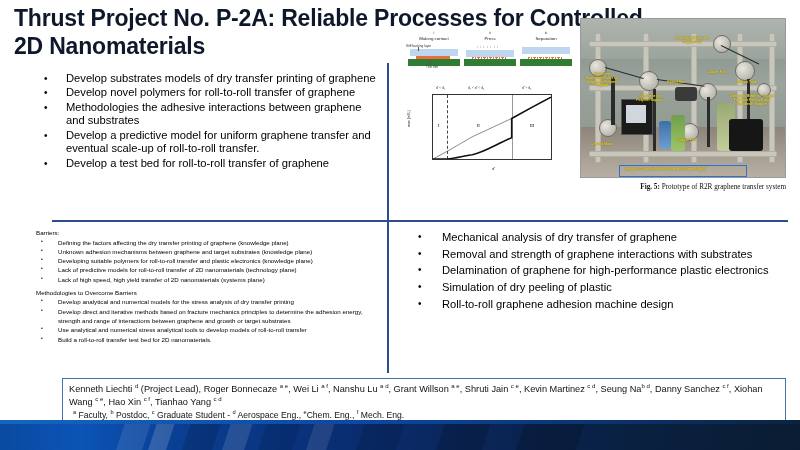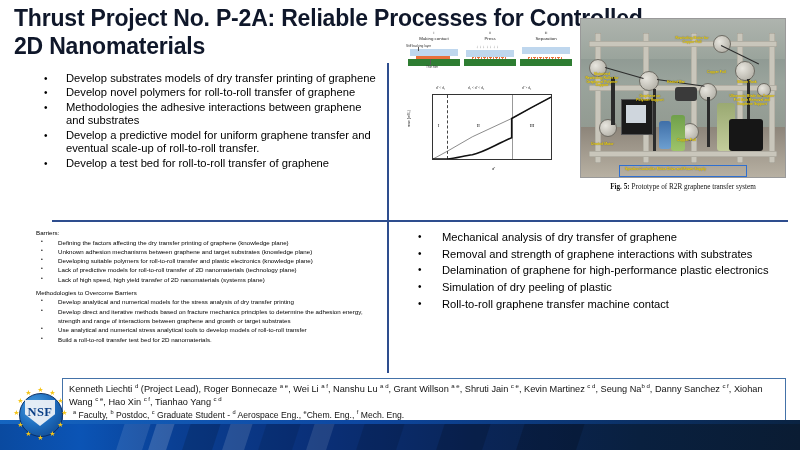--- a/index.html
+++ b/index.html
@@ -318,21 +318,21 @@
   }
   .photo-annot.wrap { white-space: normal; width: 34px; }
   .annot-box {
     position: absolute;
     border: 0.6px solid #2f6fd0;
   }
   #fig5cap {
     position: absolute;
     left: 0; top: 165px;
     width: 206px;
-    text-align: center;
+    text-align: right;
     font-family: "Liberation Serif", serif;
     font-size: 7.2px;
     color: #111;
   }
   #fig5cap b { font-weight: bold; }
 
   
   #authors {
     position: absolute;
     left: 62px; top: 378px;
@@ -506,21 +506,21 @@
     <div class="bullet-row">
       <div class="bdot">•</div>
       <div class="btxt">Delamination of graphene for high-performance plastic electronics</div>
     </div>
     <div class="bullet-row">
       <div class="bdot">•</div>
       <div class="btxt">Simulation of dry peeling of plastic</div>
     </div>
     <div class="bullet-row">
       <div class="bdot">•</div>
-      <div class="btxt">Roll-to-roll graphene transfer machine contact</div>
+      <div class="btxt">Roll-to-roll graphene adhesion machine design</div>
     </div>
   </div>
 
   <div id="fig1">
 
     <div id="schematic">
 
       <div class="panel" style="left:4px">
         <div class="plabel-num">i</div>
         <div class="plabel">Making contact</div>
@@ -666,31 +666,14 @@
     <div class="slash" style="left:186px;width:30px;background:rgba(0,0,0,.14);"></div>
     <div class="slash" style="left:226px;width:22px;background:rgba(255,255,255,.12);"></div>
     <div class="slash" style="left:262px;width:34px;background:rgba(0,0,0,.10);"></div>
     <div class="slash" style="left:310px;width:20px;background:rgba(255,255,255,.10);"></div>
     <div class="slash" style="left:360px;width:40px;background:rgba(0,0,0,.12);"></div>
     <div class="slash" style="left:440px;width:46px;background:rgba(0,0,0,.16);"></div>
     <div class="slash" style="left:520px;width:60px;background:rgba(0,0,0,.18);"></div>
     <div class="topedge"></div>
   </div>
 
-  <div id="nsf">
-    <div class="globe"></div>
-    <div class="shield"></div>
-    <div class="nsftext">NSF</div>
-    <div class="star" style="left:25px;top:0px;">★</div>
-    <div class="star" style="left:37px;top:3px;">★</div>
-    <div class="star" style="left:45px;top:11px;">★</div>
-    <div class="star" style="left:49px;top:23px;">★</div>
-    <div class="star" style="left:45px;top:35px;">★</div>
-    <div class="star" style="left:37px;top:44px;">★</div>
-    <div class="star" style="left:25px;top:48px;">★</div>
-    <div class="star" style="left:13px;top:44px;">★</div>
-    <div class="star" style="left:5px;top:35px;">★</div>
-    <div class="star" style="left:1px;top:23px;">★</div>
-    <div class="star" style="left:5px;top:11px;">★</div>
-    <div class="star" style="left:13px;top:3px;">★</div>
-  </div>
 
 </div>
 
 </body></html>

